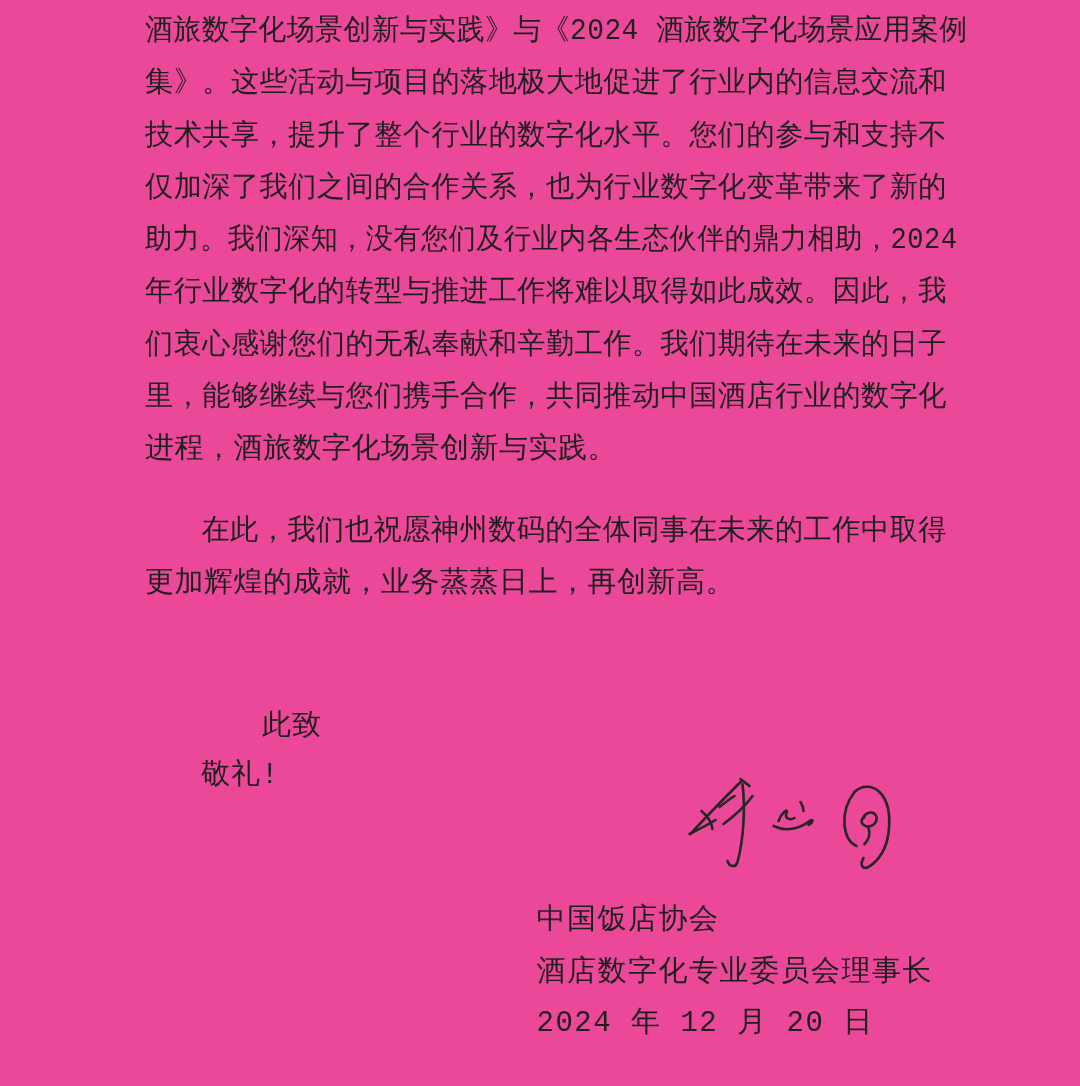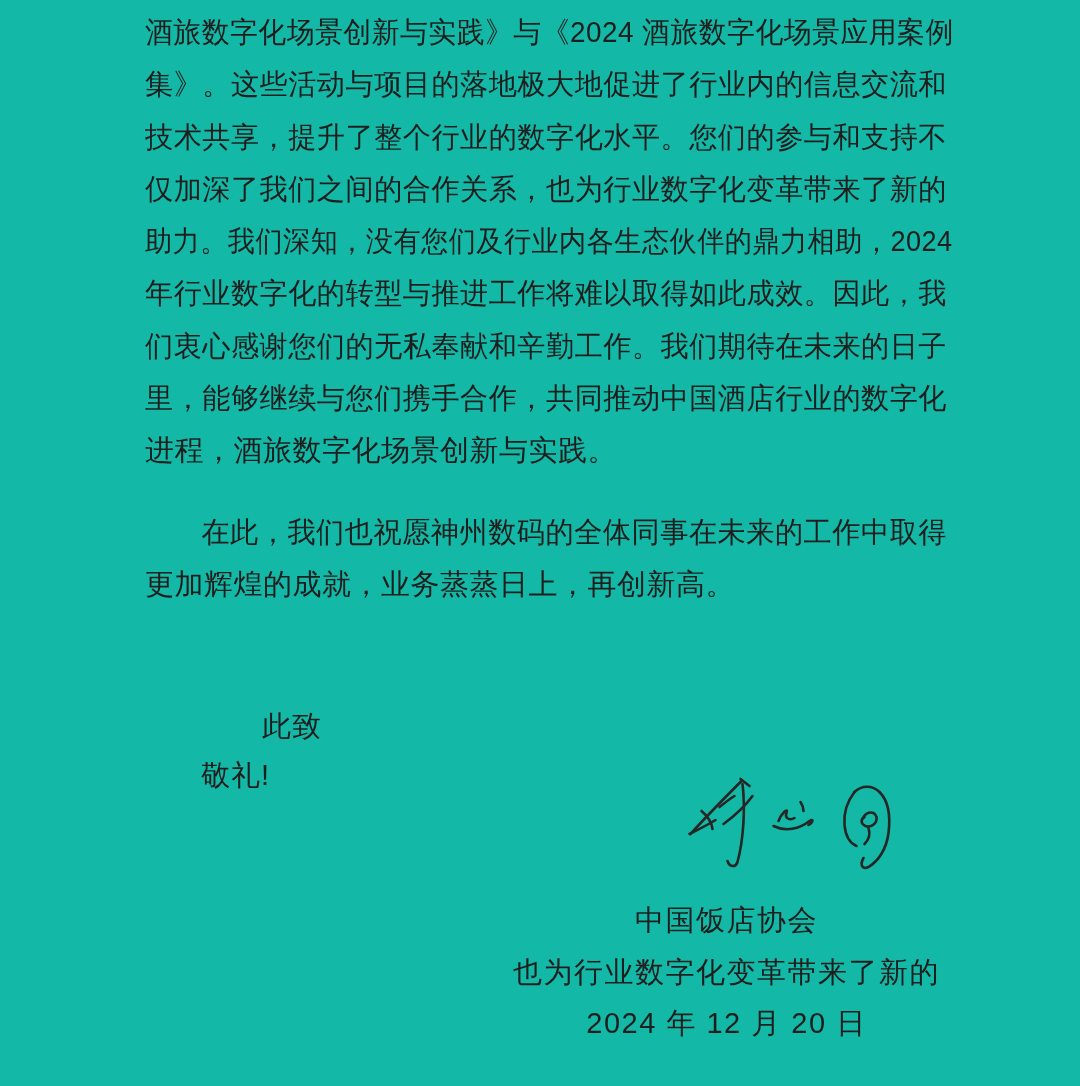--- a/index.html
+++ b/index.html
@@ -1,21 +1,21 @@
 <!DOCTYPE html>
 <html><head>
 <meta charset="utf-8">
 <style>
   html,body{margin:0;padding:0;background:#ffffff;}
   .page{
     position:relative;
     width:1080px;
     height:1086px;
-    background:#14b8a6;
-    font-family:Liberation Sans, sans-serif;
+    background:#ec4899;
+    font-family:Liberation Mono, monospace;
     color:#1e1e1e;
     overflow:hidden;
   }
   .col{
     position:absolute;
     left:145px;
     width:802px;
   }
   .bline{
     font-size:29px;
@@ -50,23 +50,23 @@
   .pad-jingli{padding-left:56px;}
   .signature-wrap{
     position:absolute;
     left:655px;
     top:766px;
     width:265px;
     height:130px;
   }
   .signoff{
     position:absolute;
-    right:140px;
+    right:147px;
     top:895px;
-    text-align:center;
+    text-align:left;
     white-space:nowrap;
   }
   .soline{
     font-size:29px;
     line-height:51.5px;
     height:51.5px;
     letter-spacing:1.5px;
   }
 </style>
 </head>
@@ -113,17 +113,17 @@
 
       <path d="M197,26 C204,19 215,19 222,26 C231,35 233,51 231,67 C229,83 221,95 211,101 C205,104 202,99 206,92"></path>
       <path d="M197,26 C190,35 186,47 187,59 C188,70 192,77 199,80"></path>
       <path d="M206,51 C210,45 217,45 219,51 C220,57 214,62 208,60 C203,58 203,53 207,51"></path>
       <path d="M211,62 C213,68 211,74 207,78"></path>
     </svg>
   </div>
 
   <div class="signoff">
     <div class="soline">中国饭店协会</div>
-    <div class="soline">也为行业数字化变革带来了新的</div>
+    <div class="soline">酒店数字化专业委员会理事长</div>
     <div class="soline">2024 年 12 月 20 日</div>
   </div>
 
 </div>
 
 </body></html>

